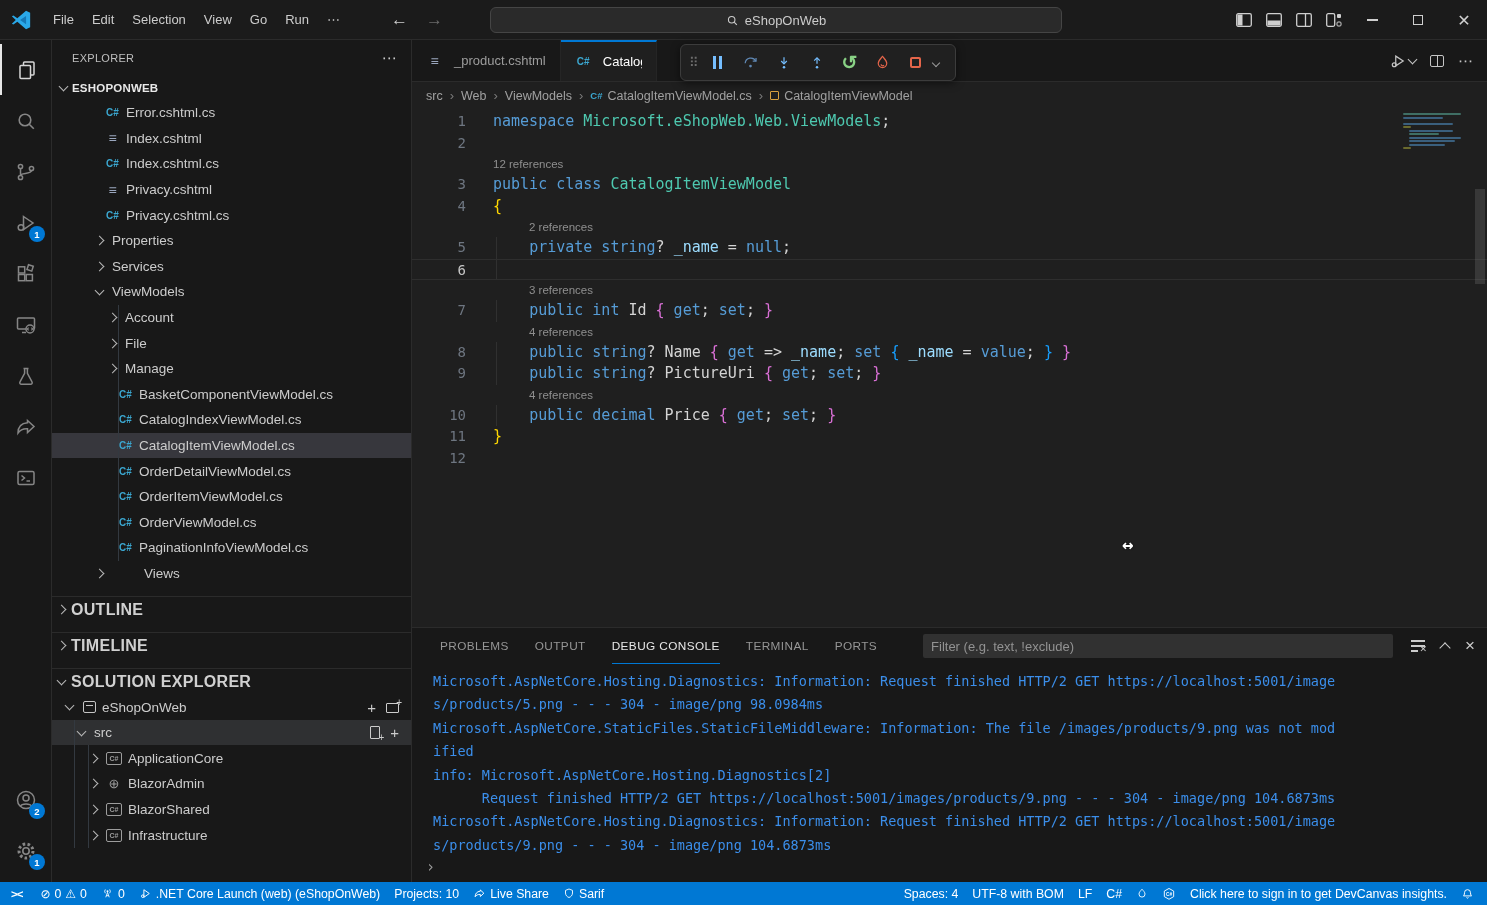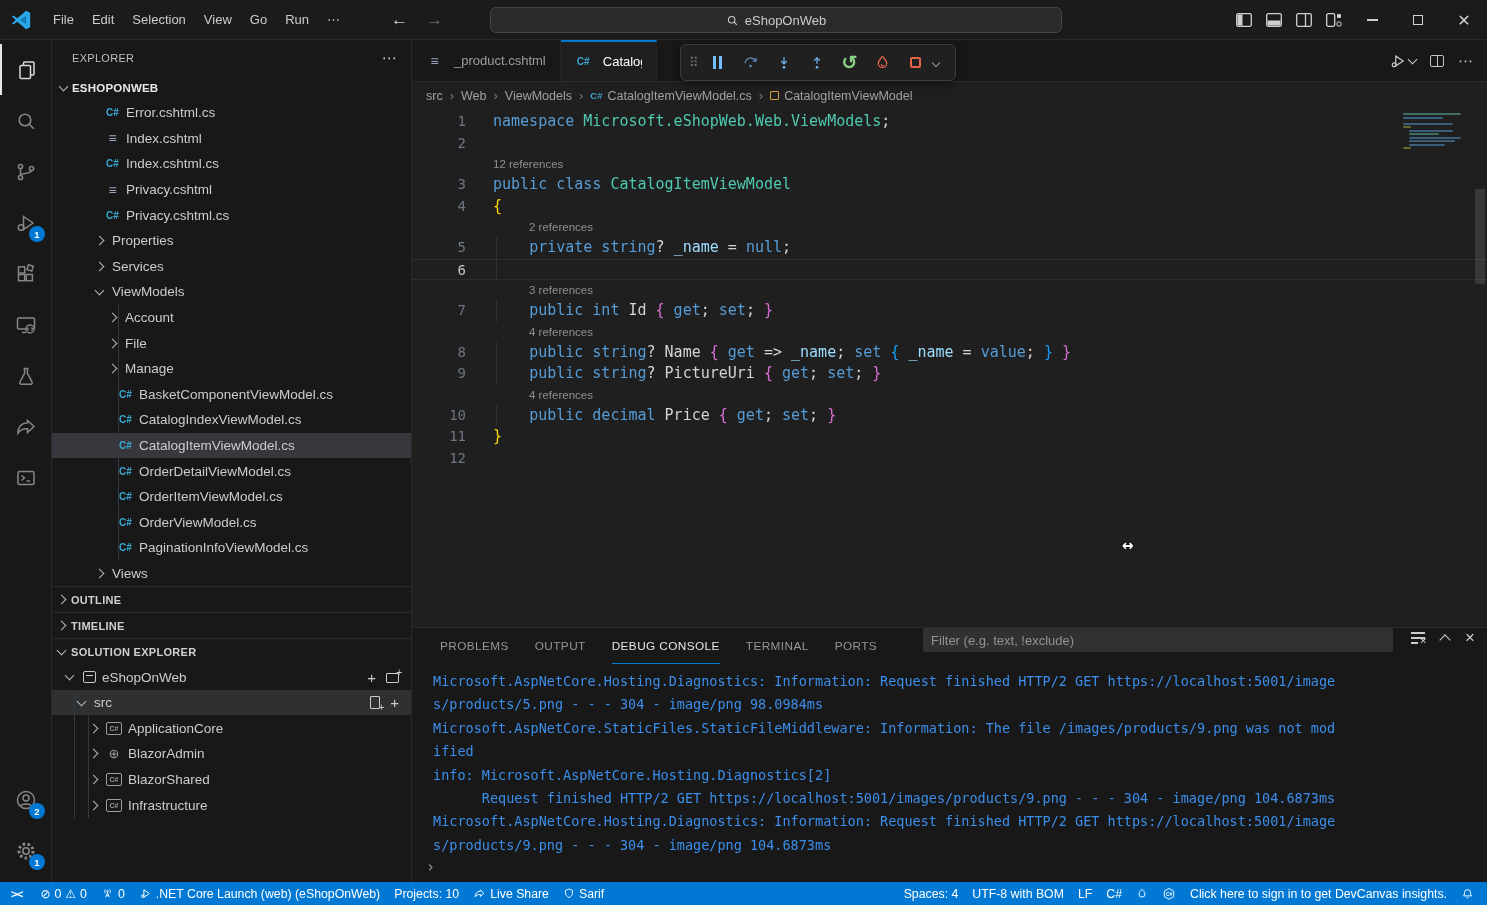--- a/index.html
+++ b/index.html
@@ -53,21 +53,21 @@
   .chev { width:7px; height:7px; border-right:1.4px solid #b8b8b8; border-bottom:1.4px solid #b8b8b8;
     display:inline-block; flex:none; }
   .chev.r { transform:rotate(-45deg); }
   .chev.d { transform:rotate(45deg); margin-top:-3px; }
   .chev-slot { width:16px; display:flex; justify-content:flex-start; flex:none; align-items:center; }
   .fi { flex:none; width:17px; margin-right:5px; text-align:center; font-weight:bold; }
   .fi.cs { color:#3ba7d0; font-size:10px; }
   .fi.rz { color:#9aa6bd; font-size:14px; font-weight:normal; }
   .tguide { position:absolute; top:0; bottom:0; width:1px; background:#333940; }
   .sec { height:26px; border-top:1px solid #2b2b2b; display:flex; align-items:center; gap:6px;
-    padding-left:6px; font-size:11px; font-weight:bold; color:#d0d0d0; letter-spacing:.3px; flex:none; }
+    padding-left:6px; font-size:16px; font-weight:bold; color:#d0d0d0; letter-spacing:.3px; flex:none;margin-top:10px; }
   .acts { margin-left:auto; display:flex; gap:10px; padding-right:12px; color:#cccccc; }
   .acts .a-plus { font-size:15px; line-height:1; }
   .mini-folder { width:13px; height:10px; border:1.2px solid #cccccc; border-radius:1px; position:relative; margin-top:3px; }
   .mini-folder::before { content:"+"; position:absolute; right:-4px; top:-7px; font-size:10px; }
   .mini-file { width:10px; height:13px; border:1.2px solid #cccccc; border-radius:1px; position:relative; margin-top:1px; }
   .mini-file::before { content:"+"; position:absolute; right:-5px; bottom:-5px; font-size:10px; }
   .proj-ico { flex:none; width:16px; height:13px; border:1px solid #9d9d9d; border-radius:2px;
     color:#9d9d9d; font-size:7px; font-weight:bold; display:flex; align-items:center; justify-content:center;
     margin-right:6px; }
   .glob-ico { flex:none; width:16px; margin-right:6px; color:#9d9d9d; font-size:13px; text-align:center; font-weight:normal; }
@@ -127,21 +127,21 @@
   .pause-bars i { width:3.4px; height:13px; background:#75beff; }
   .stop-sq { width:11px; height:11px; border:2px solid #e5654a; border-radius:2px; }
   .dt-chev { width:6px; height:6px; border-right:1.4px solid #9a9a9a; border-bottom:1.4px solid #9a9a9a;
     transform:rotate(45deg); margin-left:-3px; }
 
   .cursor-glyph { position:absolute; left:710px; top:424px; color:#ffffff; font-size:19px; font-weight:bold;
     text-shadow:0 0 2px #000; z-index:9; }
 
   
   .panel { height:255px; background:#181818; border-top:1px solid #2b2b2b; display:flex; flex-direction:column; }
-  .panel-head { height:36px; display:flex; align-items:flex-start; padding:0 12px 0 28px; flex:none; }
+  .panel-head { height:36px; display:flex; align-items:center; padding:0 12px 0 28px; flex:none; }
   .ptab { font-size:11.8px; letter-spacing:.4px; color:#969696; margin-right:26px; height:36px;
     display:flex; align-items:center; cursor:pointer; border-bottom:1px solid transparent; }
   .ptab.active { color:#e7e7e7; border-bottom:1px solid #0078d4; }
   .pfilter { margin-left:auto; width:470px; height:24px; background:#313131; border:none; border-radius:2px;
     color:#cccccc; font-size:13px; padding:0 8px; font-family:"Liberation Sans",sans-serif; }
   .pfilter::placeholder { color:#929292; }
   .p-icons { display:flex; align-items:center; gap:16px; margin-left:18px; color:#cccccc; }
   .clear-ico { position:relative; width:14px; height:12px; }
   .clear-ico i { position:absolute; left:0; right:0; height:1.6px; background:#cccccc; }
   .clear-ico i:nth-child(1){ top:0; } .clear-ico i:nth-child(2){ top:5px; } .clear-ico i:nth-child(3){ top:10px; width:7px; }
@@ -404,21 +404,21 @@
         <div class="row" style="padding-left: 65px;">
           <i class="tguide" style="left: 66px;"></i>
           <span class="fi cs">C#</span>
           <span class="lbl">OrderViewModel.cs</span>
         </div>
         <div class="row" style="padding-left: 65px;">
           <i class="tguide" style="left: 66px;"></i>
           <span class="fi cs">C#</span>
           <span class="lbl">PaginationInfoViewModel.cs</span>
         </div>
-        <div class="row" style="padding-left: 44px;">
+        <div class="row" style="padding-left: 44px; gap: 32px;">
           <span class="chev-slot">
             <span class="chev r"></span>
           </span>
           <span class="lbl">Views</span>
         </div>
       </div>
     <div class="sec">
       <span class="chev r"></span>
       <span>OUTLINE</span>
     </div>

